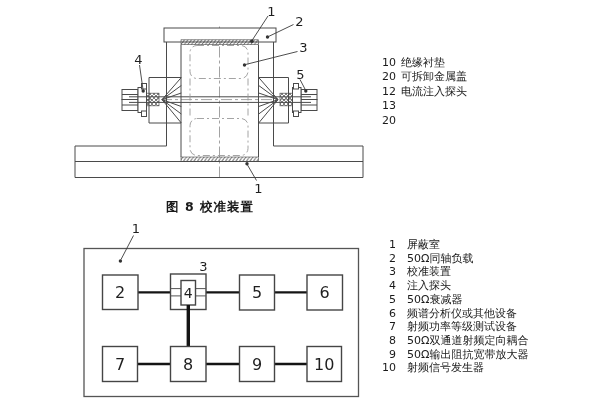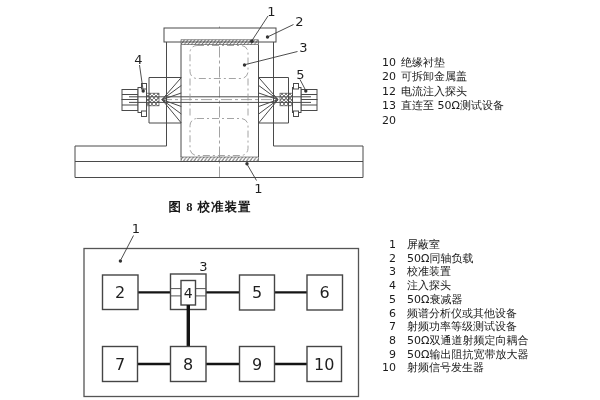--- a/index.html
+++ b/index.html
@@ -14,21 +14,21 @@
   .mechfill{stroke:#4a4a4a;stroke-width:1;fill:#fff;}
   .cl{stroke:#8a8a8a;stroke-width:0.8;fill:none;stroke-dasharray:11 3 3 3;}
   .pr{stroke:#9a9a9a;stroke-width:0.9;fill:none;stroke-dasharray:7 3 2 3;}
   .ld{stroke:#3a3a3a;stroke-width:0.9;fill:none;}
   .bx{stroke:#454545;stroke-width:1.4;fill:#fff;}
   .outer{stroke:#555;stroke-width:1.3;fill:none;}
   .cn{stroke:#141414;stroke-width:2.4;fill:none;}
   .cnv{stroke:#141414;stroke-width:3.4;fill:none;}
   .cnt{stroke:#555;stroke-width:1;fill:none;}
   .caption{position:absolute;left:125px;top:199px;width:170px;text-align:center;
-           font-size:12.5px;font-weight:bold;letter-spacing:1px;font-family:Liberation Serif, serif;}
+           font-size:12.5px;font-weight:bold;letter-spacing:1px;}
   .legend{position:absolute;}
   .legend-top{left:382px;top:56px;}
   .legend-top .lrow{line-height:14.4px;}
   .legend-bottom{left:382px;top:238px;}
   .legend-bottom .lrow{line-height:13.7px;}
   .lrow{font-size:11px;white-space:nowrap;display:flex;}
   .lnum{display:inline-block;min-width:14px;text-align:right;flex:0 0 auto;}
   .legend-top .lnum{min-width:13px;}
   .ltxt{margin-left:11px;}
   .legend-top .ltxt{margin-left:5px;text-align:center;}
@@ -153,21 +153,20 @@
     <div class="lrow">
         <span class="lnum">20</span>
         <span class="ltxt">可拆卸金属盖</span>
       </div>
     <div class="lrow">
         <span class="lnum">12</span>
         <span class="ltxt">电流注入探头</span>
       </div>
     <div class="lrow">
         <span class="lnum">13</span>
-        <span class="ltxt">直连至 50Ω测试设备</span>
       </div>
     <div class="lrow">
         <span class="lnum">20</span>
       </div>
   </div>
 
   <div class="legend legend-bottom">
     <div class="lrow">
         <span class="lnum">1</span>
         <span class="ltxt">屏蔽室</span>

